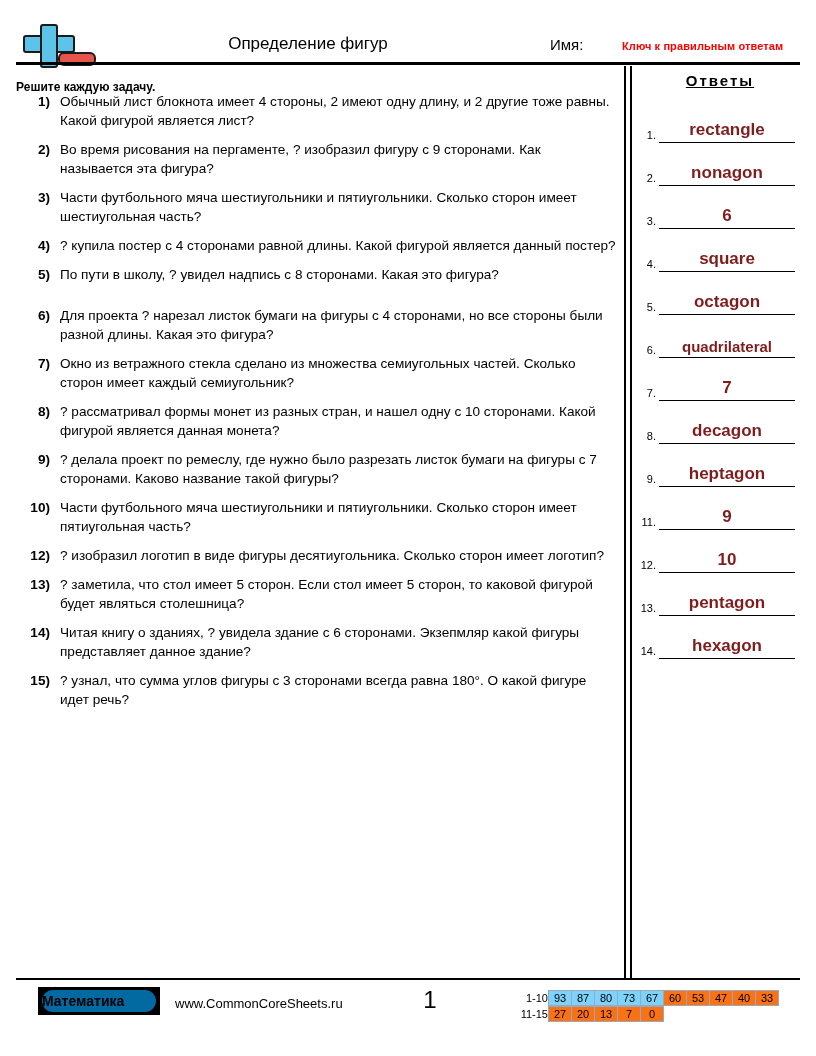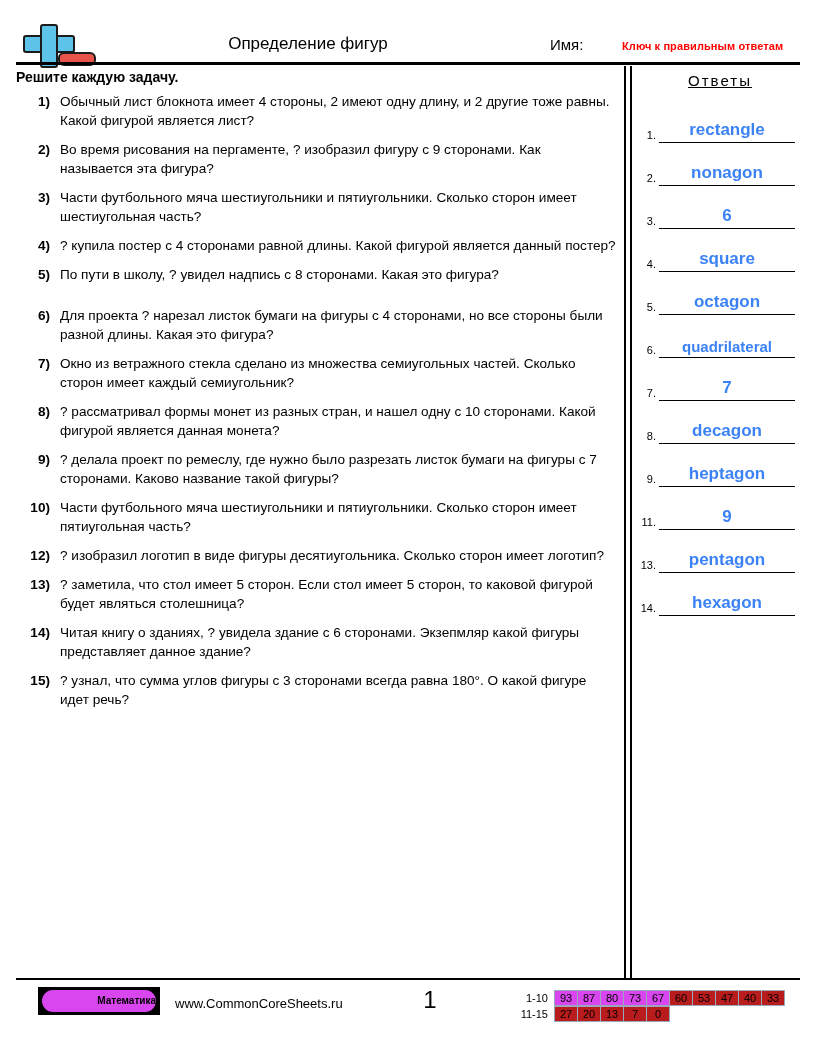--- a/index.html
+++ b/index.html
@@ -105,22 +105,22 @@
     width: 8px;
     height: 912px;
     border-left: 2px solid #000;
     border-right: 2px solid #000;
     box-sizing: border-box;
   }
 
   
   #instructions {
     position: absolute;
-    left: 16px; top: 69px;
-    font-size: 14px;
+    left: 16px; top: 80px;
+    font-size: 12px;
     font-weight: bold;
   }
   #questions {
     position: absolute;
     left: 16px;
     top: 92px;
     width: 600px;
   }
   .question {
     position: relative;
@@ -141,21 +141,21 @@
   .q-text { display: block; }
 
   
   #answers-head {
     position: absolute;
     left: 640px;
     top: 72px;
     width: 160px;
     text-align: center;
     font-size: 15px;
-    font-weight: normal;
+    font-weight: bold;
     letter-spacing: 2px;
     text-decoration: underline;
   }
   #answers-list {
     position: absolute;
     left: 636px;
     top: 102px;
     width: 172px;
   }
   .answer-row {
@@ -179,21 +179,21 @@
     height: 26px;
   }
   .a-val {
     position: absolute;
     left: 23px;
     bottom: 5px;
     width: 136px;
     text-align: center;
     font-size: 17px;
     font-weight: bold;
-    color: #3b82f6;
+    color: #7f1d1d;
     white-space: nowrap;
   }
 
   
   #footer-rule {
     position: absolute;
     left: 16px; top: 978px;
     width: 784px;
     height: 2px;
     background: #000;
@@ -203,24 +203,24 @@
     left: 38px;
     top: 987px;
     width: 122px;
     height: 28px;
     background: #000;
   }
   #brand-oval {
     position: absolute;
     left: 4px; top: 3px;
     width: 114px; height: 22px;
-    background: #d946ef;
+    background: #0369a1;
     border-radius: 11px;
-    text-align: right;
-    font-size: 10px;
+    text-align: left;
+    font-size: 14px;
     font-weight: bold;
     line-height: 22px;
     color: #000;
   }
   #site-url {
     position: absolute;
     left: 175px;
     top: 996px;
     font-size: 13px;
   }
@@ -240,35 +240,35 @@
     top: 990px;
   }
   .score-row {
     display: flex;
     align-items: stretch;
     height: 16px;
   }
   .score-label {
     width: 40px;
     text-align: right;
-    padding-right: 7px;
+    padding-right: 1px;
     font-size: 11px;
     line-height: 16px;
   }
   .score-cell {
     width: 24px;
     text-align: center;
     font-size: 11px;
     line-height: 14px;
     border: 1px solid #9aa8bb;
     margin-left: -1px;
     box-sizing: border-box;
-    background: #d946ef;
-  }
-  .score-cell.shaded { background: #b91c1c; }
+    background: #7dd3fc;
+  }
+  .score-cell.shaded { background: #f97316; }
 </style>
 </head>
 <body>
 
 <div id="page">
 
   <div id="header">
     <div id="logo">
       <div class="logo-plus-h"></div>
       <div class="logo-plus-v"></div>
@@ -387,20 +387,25 @@
       <span class="a-line"></span>
     </div>
     <div class="answer-row">
       <span class="a-num">9.</span>
       <span class="a-val">heptagon</span>
       <span class="a-line"></span>
     </div>
     <div class="answer-row">
       <span class="a-num">11.</span>
       <span class="a-val">9</span>
+      <span class="a-line"></span>
+    </div>
+    <div class="answer-row">
+      <span class="a-num">12.</span>
+      <span class="a-val">10</span>
       <span class="a-line"></span>
     </div>
     <div class="answer-row">
       <span class="a-num">13.</span>
       <span class="a-val">pentagon</span>
       <span class="a-line"></span>
     </div>
     <div class="answer-row">
       <span class="a-num">14.</span>
       <span class="a-val">hexagon</span>

